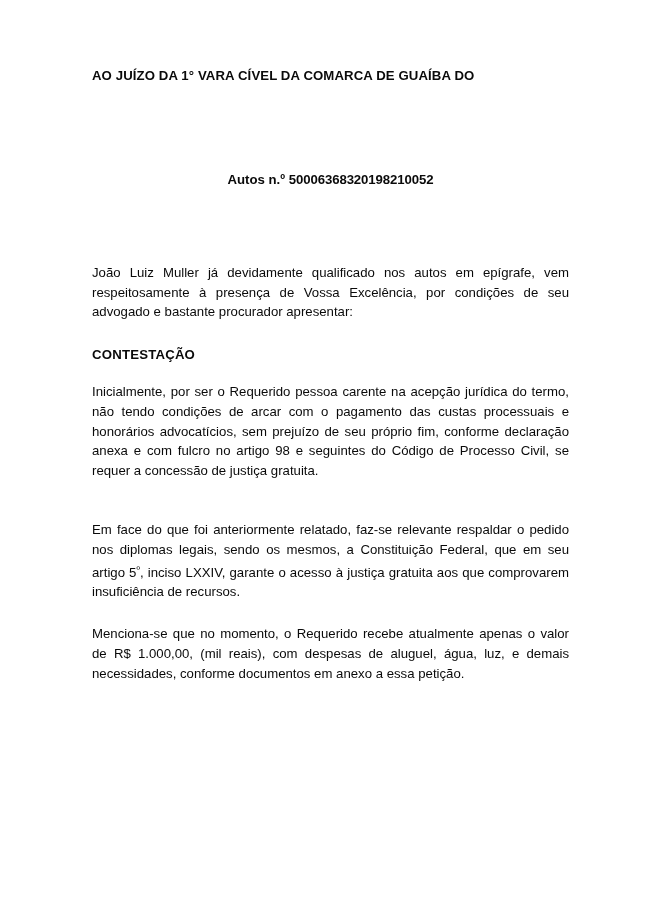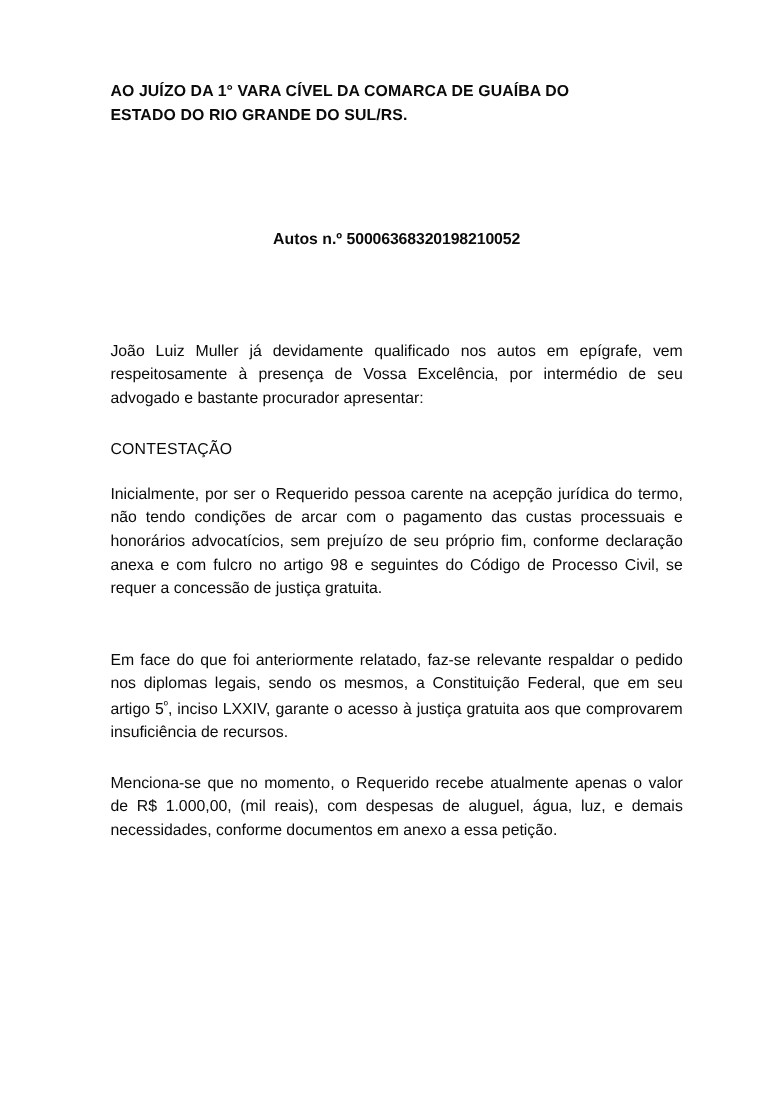--- a/index.html
+++ b/index.html
@@ -64,21 +64,21 @@
     line-height: 19.6px;
     text-align: justify;
     text-align-last: left;
     margin: 0 0 18px 0;
     font-weight: normal;
   }
   p.body-par.gap-large { margin-bottom: 23px; }
 
   .section-heading {
     font-size: 13.2px;
-    font-weight: normal;
+    font-weight: bold;
     line-height: 19.6px;
     margin: 0 0 18px 0;
     text-align: left;
     letter-spacing: 0.2px;
   }
 
   b.inline-bold { font-weight: bold; }
 
   .ord {
     font-size: 0.72em;
@@ -88,32 +88,31 @@
 </style>
 </head>
 <body>
 
 <div class="page">
   <div class="content">
 
     <div class="court-header">
       <span>AO JUÍZO DA 1° VARA CÍVEL DA COMARCA DE GUAÍBA DO</span>
       <br>
-      <span>ESTADO DO RIO GRANDE DO SUL/RS.</span>
     </div>
 
     <div class="spacer-1"></div>
 
     <div class="ref-block">
       <span class="line"><span>Autos n.º</span>&nbsp;<span class="ref-num">50006368320198210052</span></span>
     </div>
 
     <div class="spacer-2"></div>
 
-    <p class="body-par gap-large">João Luiz Muller já devidamente qualificado nos autos em epígrafe, vem respeitosamente à presença de Vossa Excelência, por intermédio de seu advogado e bastante procurador apresentar:</p>
+    <p class="body-par gap-large">João Luiz Muller já devidamente qualificado nos autos em epígrafe, vem respeitosamente à presença de Vossa Excelência, por condições de seu advogado e bastante procurador apresentar:</p>
 
     <div class="section-heading">CONTESTAÇÃO</div>
 
 
     <p class="body-par" style="margin-bottom:40px;">Inicialmente, por ser o Requerido pessoa carente na acepção jurídica do termo, não tendo condições de arcar com o pagamento das custas processuais e honorários advocatícios, sem prejuízo de seu próprio fim, conforme declaração anexa e com fulcro no artigo 98 e seguintes do Código de Processo Civil, se requer a concessão de justiça gratuita.</p>
 
     <p class="body-par gap-large"><span>Em face do que foi anteriormente relatado, faz-se relevante respaldar o pedido nos diplomas legais, sendo os mesmos, a Constituição Federal, que em seu artigo 5</span><span class="ord">º</span><span>, inciso LXXIV, garante o acesso à justiça gratuita aos que comprovarem insuficiência de recursos.</span></p>
 
     <p class="body-par">Menciona-se que no momento, o Requerido recebe atualmente apenas o valor de R$ 1.000,00, (mil reais), com despesas de aluguel, água, luz, e demais necessidades, conforme documentos em anexo a essa petição.</p>
 

